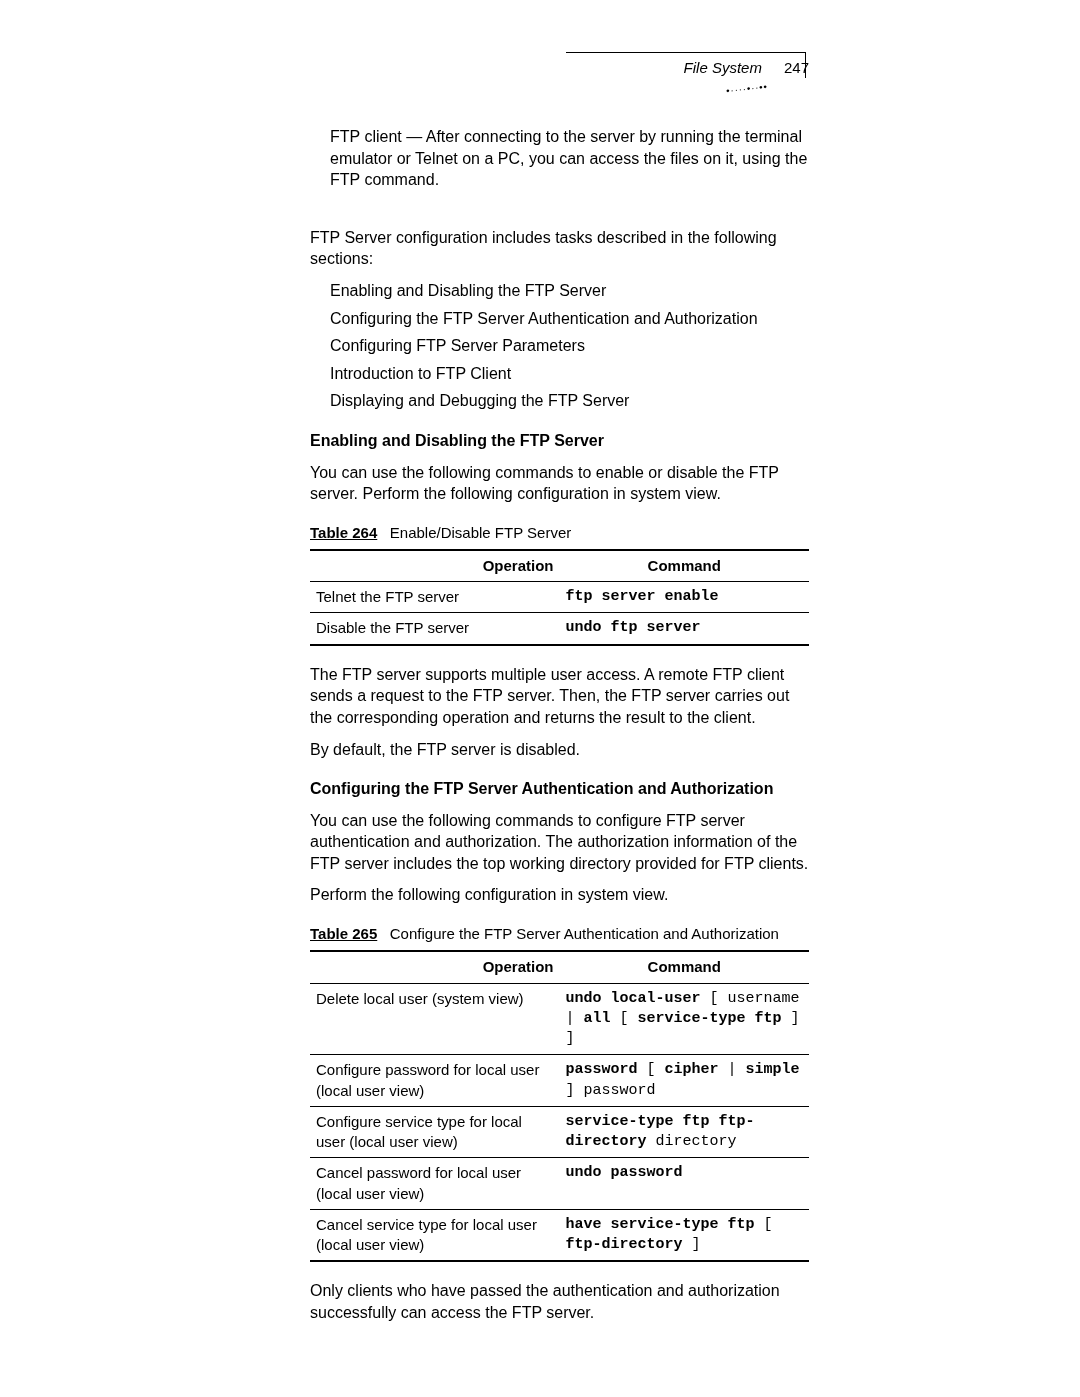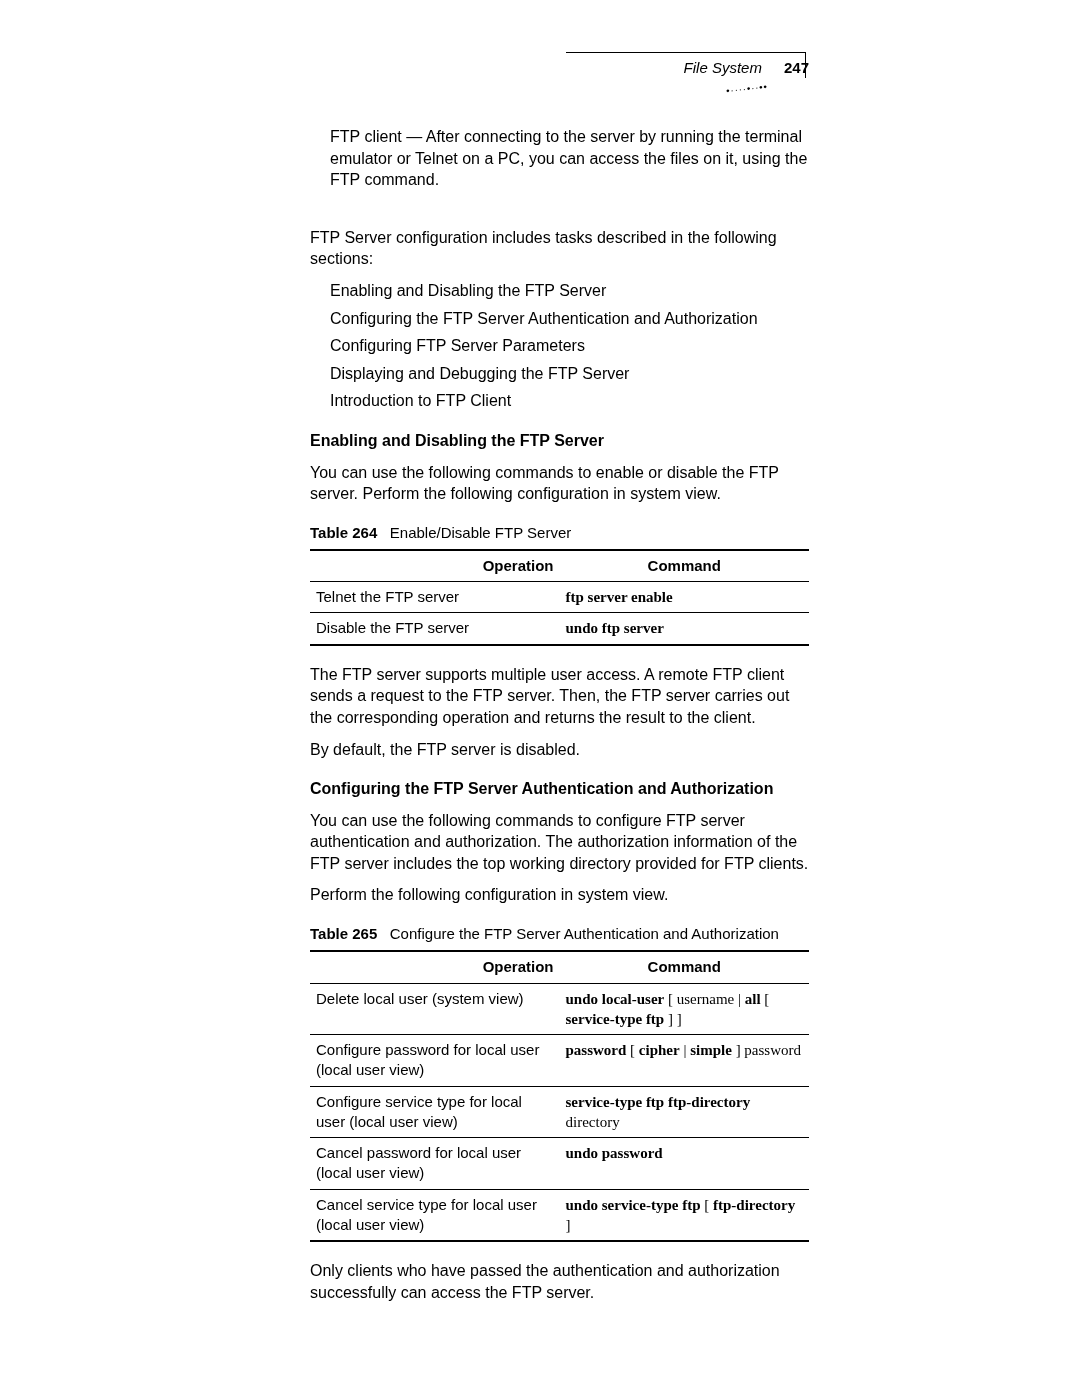--- a/index.html
+++ b/index.html
@@ -23,21 +23,21 @@
     top: 58px;
     right: 195px;
     font-size: 15px;
     font-style: italic;
     display: flex;
     align-items: flex-start;
     gap: 22px;
   }
   .header .pagenum {
     font-style: normal;
-    font-weight: bold;
+    font-weight: normal;
   }
   .header-line-container {
     position: absolute;
     top: 52px;
     right: 198px;
     width: 240px;
     border-top: 1.5px solid #000;
   }
   .header-line-vert {
     position: absolute;
@@ -77,20 +77,21 @@
   .section-heading {
     font-weight: bold;
     margin: 18px 0 10px 0;
   }
   .table-caption {
     font-size: 15px;
     margin: 18px 0 6px 0;
   }
   .table-caption .label {
     font-weight: bold;
+    text-decoration: underline;
   }
   table {
     width: 100%;
     border-collapse: collapse;
     font-size: 15px;
     margin-bottom: 18px;
   }
   table th {
     text-align: left;
     font-weight: bold;
@@ -100,21 +101,21 @@
   }
   table td {
     padding: 5px 6px;
     vertical-align: top;
     border-bottom: 1px solid #000;
   }
   table tr.last td {
     border-bottom: 2px solid #000;
   }
   .cmd {
-    font-family: Liberation Serif, serif;
+    font-family: Liberation Mono, monospace;
     font-weight: normal;
   }
   .cmd .kw {
     font-weight: bold;
   }
   .col-op { width: 50%; text-align: right; }
   .col-cmd { width: 50%; text-align: center; }
 </style>
 </head>
 <body>
@@ -133,22 +134,22 @@
   <div class="content">
 
     <p class="para indented">FTP client — After connecting to the server by running the terminal emulator or Telnet on a PC, you can access the files on it, using the FTP command.</p>
 
     <p class="para">FTP Server configuration includes tasks described in the following sections:</p>
 
     <div class="list">
       <div class="list-item">Enabling and Disabling the FTP Server</div>
       <div class="list-item">Configuring the FTP Server Authentication and Authorization</div>
       <div class="list-item">Configuring FTP Server Parameters</div>
+      <div class="list-item">Introduction to FTP Client</div>
       <div class="list-item">Displaying and Debugging the FTP Server</div>
-      <div class="list-item">Introduction to FTP Client</div>
     </div>
 
     <div class="section-heading">Enabling and Disabling the FTP Server</div>
     <p class="para">You can use the following commands to enable or disable the FTP server. Perform the following configuration in system view.</p>
 
     <div class="table-caption">
       <span class="label">Table 264</span>&nbsp;&nbsp;&nbsp;<span>Enable/Disable FTP Server</span>
     </div>
 
     <table>
@@ -200,21 +201,21 @@
         <tr>
           <td>Configure service type for local user (local user view)</td>
           <td class="cmd"><span class="kw">service-type ftp ftp-directory</span><span> directory</span></td>
         </tr>
         <tr>
           <td>Cancel password for local user (local user view)</td>
           <td class="cmd"><span class="kw">undo password</span></td>
         </tr>
         <tr class="last">
           <td>Cancel service type for local user (local user view)</td>
-          <td class="cmd"><span class="kw">undo service-type ftp</span><span> [ </span><span class="kw">ftp-directory</span><span> ]</span></td>
+          <td class="cmd"><span class="kw">have service-type ftp</span><span> [ </span><span class="kw">ftp-directory</span><span> ]</span></td>
         </tr>
       </tbody>
     </table>
 
     <p class="para">Only clients who have passed the authentication and authorization successfully can access the FTP server.</p>
 
   </div>
 </div>
 
 </body></html>

